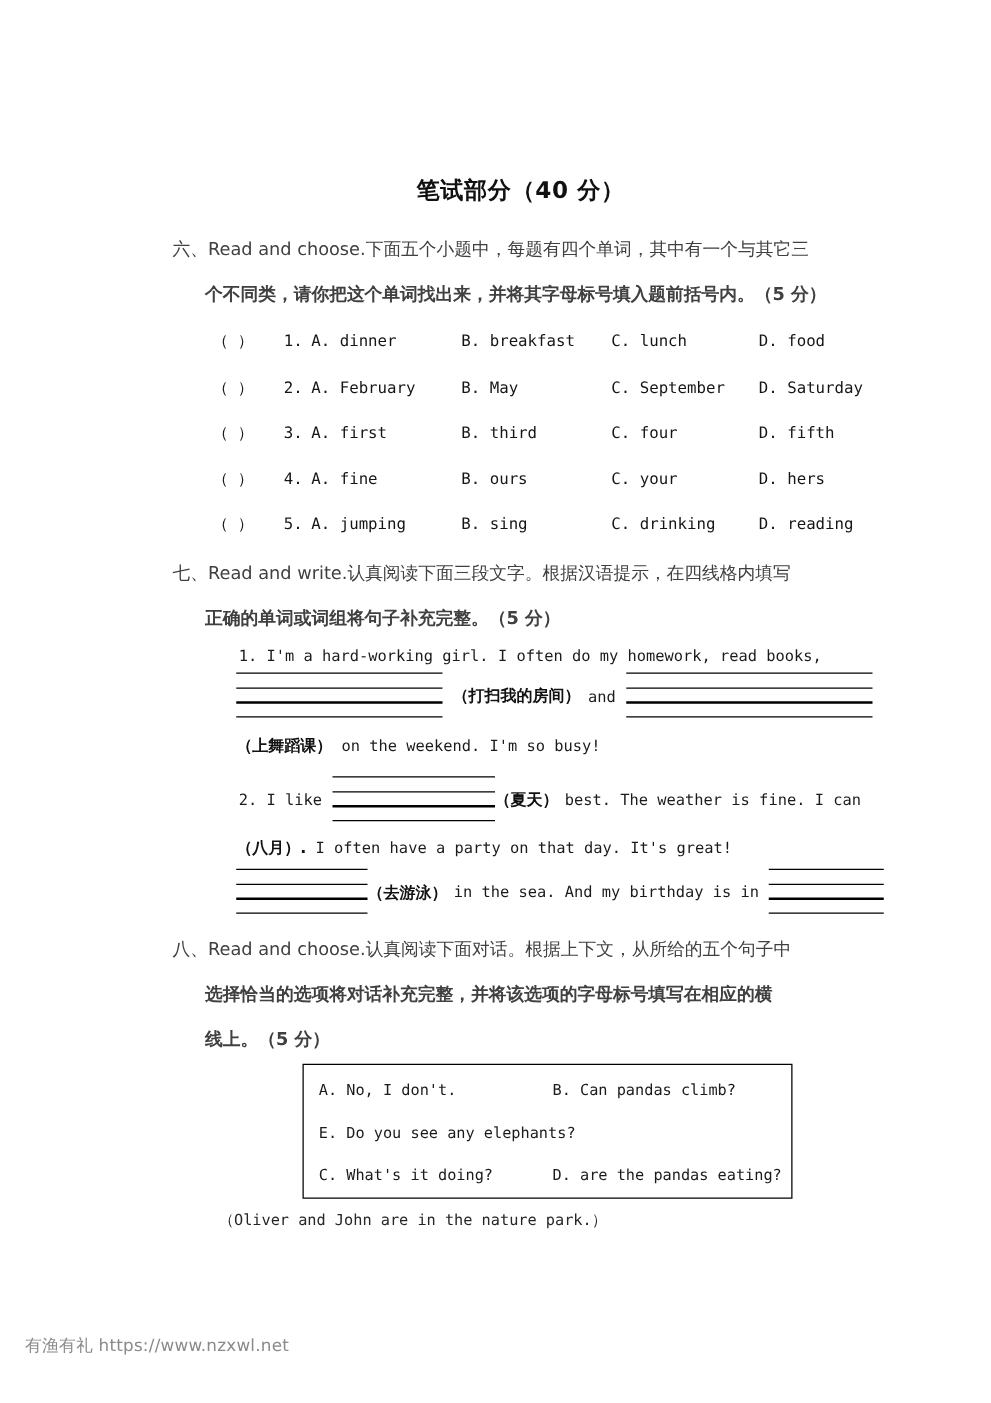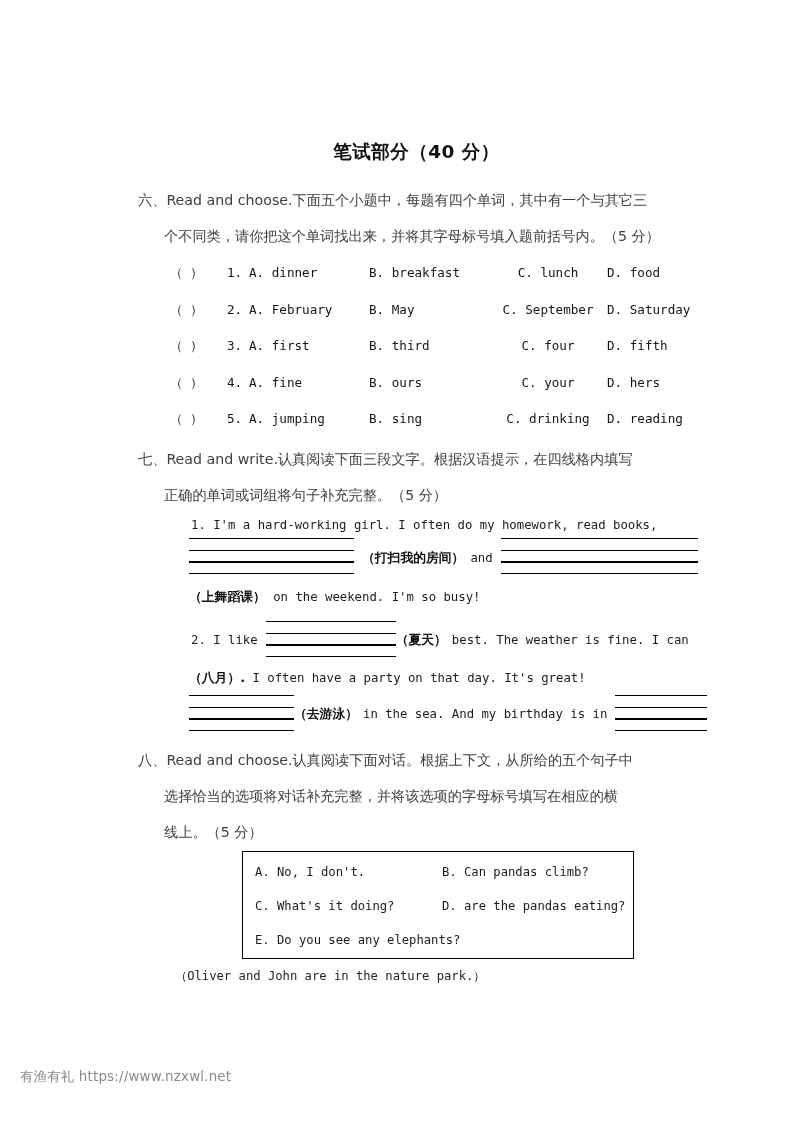--- a/index.html
+++ b/index.html
@@ -49,20 +49,21 @@
     color: #404040;
     text-align: justify;
     text-justify: inter-character;
   }
   .section-prompt .num {
     font-family: "DejaVu Sans", "Liberation Sans", sans-serif;
   }
   .prompt-line-2 {
     padding-left: 26px;
     display: block;
+    font-weight: bold;
   }
 
   
   .choice-list {
     position: absolute;
     left: 150px;
     top: 255px;
     width: 560px;
   }
   .choice-row {
@@ -70,21 +71,21 @@
     line-height: 36.5px;
     font-family: "DejaVu Sans Mono", "Liberation Mono", monospace;
     font-size: 12.6px;
     color: #151515;
     white-space: nowrap;
   }
   .c-paren { display: inline-block; width: 57px; }
   .c-idx   { display: inline-block; width: 22px; }
   .c-a     { display: inline-block; width: 120px; }
   .c-b     { display: inline-block; width: 120px; }
-  .c-c     { display: inline-block; width: 118px; text-align: center; }
+  .c-c     { display: inline-block; width: 118px; }
   .c-d     { display: inline-block; }
 
   
   .write-body {
     position: absolute;
     left: 155px;
     top: 518px;
     width: 545px;
     font-family: "DejaVu Sans Mono", "Liberation Mono", monospace;
     font-size: 12.3px;
@@ -243,24 +244,24 @@
       <span class="prompt-line-2">选择恰当的选项将对话补充完整，并将该选项的字母标号填写在相应的横</span>
       <span class="prompt-line-2">线上。（5 分）</span>
     </div>
   </div>
 
   <div class="option-box">
     <div class="opt-row">
       <span class="opt-left">A. No, I don't.</span><span class="opt-right">B. Can pandas climb?</span>
     </div>
     <div class="opt-row">
+      <span class="opt-left" style="width:auto;">E. Do you see any elephants?</span>
+    </div>
+    <div class="opt-row">
       <span class="opt-left">C. What's it doing?</span><span class="opt-right">D. are the pandas eating?</span>
     </div>
-    <div class="opt-row">
-      <span class="opt-left" style="width:auto;">E. Do you see any elephants?</span>
-    </div>
   </div>
 
   <div class="dialog-note">（Oliver and John are in the nature park.）</div>
 
   <div class="footer-mark">有渔有礼 https://www.nzxwl.net</div>
 
 </div>
 
 </body></html>

